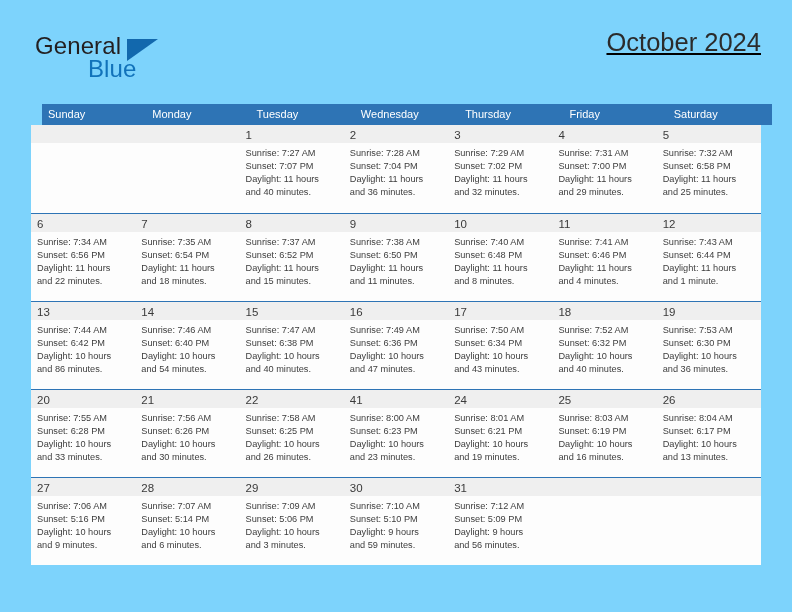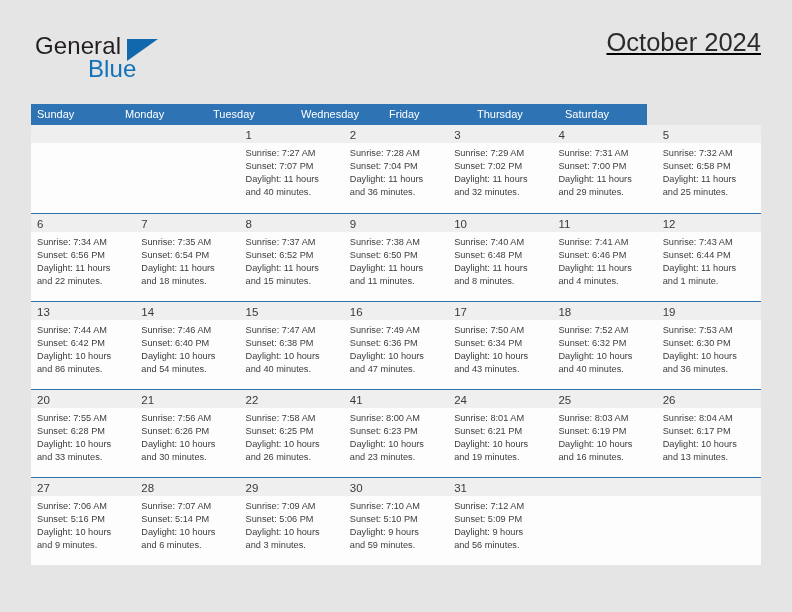--- a/index.html
+++ b/index.html
@@ -8,21 +8,21 @@
     padding: 0;
     width: 792px;
     height: 612px;
     background: #ffffff;
     font-family: "Liberation Sans", sans-serif;
   }
   #page {
     position: relative;
     width: 792px;
     height: 612px;
-    background: #e5e5e5;
+    background: #7dd3fc;
     overflow: hidden;
   }
 
   
   .header {
     position: absolute;
     left: 31px;
     top: 26px;
     width: 730px;
     height: 72px;
@@ -84,23 +84,24 @@
 
   
   .calendar {
     position: absolute;
     left: 31px;
     top: 104px;
     width: 730px;
   }
   .weekdays {
     display: flex;
-    width: 616px;
+    width: 730px;
     height: 21px;
     background: #2e74b5;
+    margin-left: 11px;
   }
   .weekday {
     flex: 1 1 0;
     color: #ffffff;
     font-size: 11px;
     line-height: 21px;
     padding-left: 6px;
     overflow: hidden;
     white-space: nowrap;
   }
@@ -156,22 +157,22 @@
     </div>
 
   </div>
 
   <div class="calendar">
     <div class="weekdays">
         <div class="weekday">Sunday</div>
         <div class="weekday">Monday</div>
         <div class="weekday">Tuesday</div>
         <div class="weekday">Wednesday</div>
+        <div class="weekday">Thursday</div>
         <div class="weekday">Friday</div>
-        <div class="weekday">Thursday</div>
         <div class="weekday">Saturday</div>
       </div>
     <div id="weeks-container">
         <div class="week">
           <div class="day empty">
             <div class="day-numbar"><span class="day-num"></span></div>
           </div>
           <div class="day empty">
             <div class="day-numbar"><span class="day-num"></span></div>
           </div>

